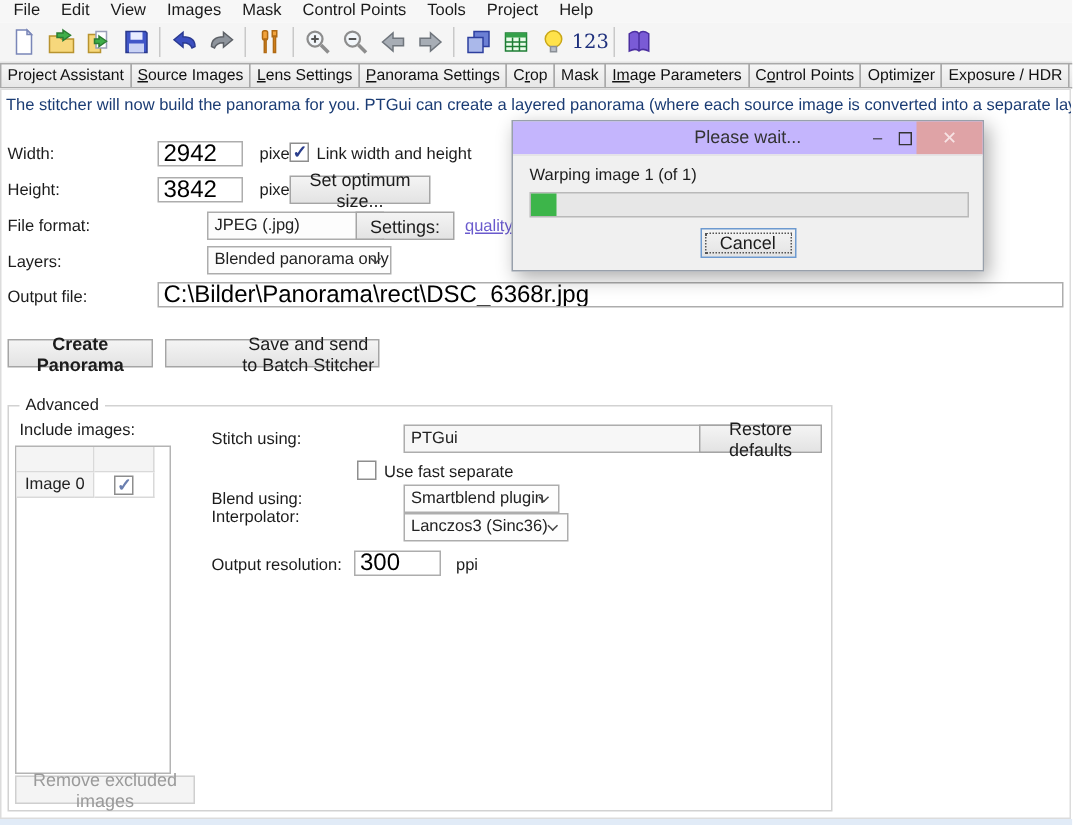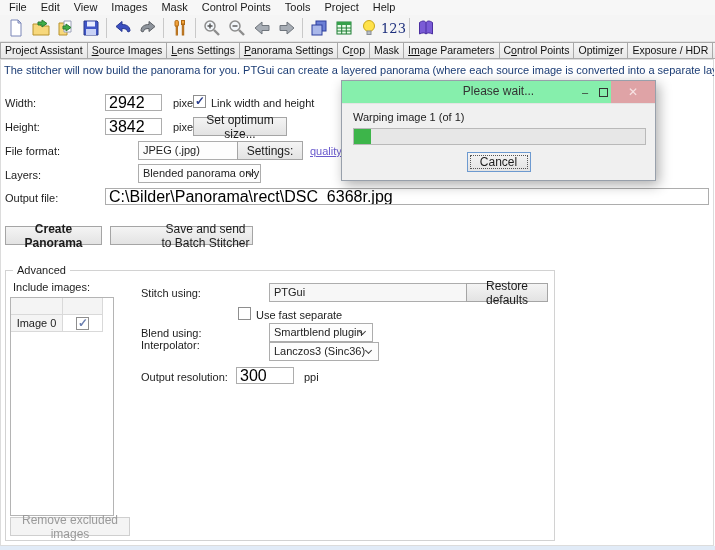--- a/index.html
+++ b/index.html
@@ -67,21 +67,21 @@
   .c1 { width:52px; } .c2 { width:40px; }
   .cb-inline { position:relative; width:13px; height:13px; border:1px solid #8e8e8e; background:#fff; }
   .cb-inline.checked::after { content:"✓"; position:absolute; left:1px; top:-2px;
                               font-size:12px; font-weight:bold; color:#6b7fb0; }
   .btn.disabled { color:#9a9a9a; background:#f4f4f4; border-color:#cfcfcf; }
 
   
   .dialog { position:absolute; left:341px; top:80px; width:315px; height:101px;
             background:#f0f0f0; border:1px solid #98a0ab;
             box-shadow:3px 4px 12px rgba(0,0,0,0.32); }
-  .dlg-title { position:absolute; left:0; top:0; width:100%; height:22px; background:#86efac; }
+  .dlg-title { position:absolute; left:0; top:0; width:100%; height:22px; background:#c4b5fd; }
   .dlg-title-text { position:absolute; left:0; right:0; top:3px; text-align:center;
                     font-size:12px; color:#333; }
   .cap-btn { position:absolute; top:0; height:22px; display:flex; align-items:center;
              justify-content:center; font-size:11px; color:#333; }
   .cap-min { right:62px; width:16px; }
   .cap-max { right:44px; width:16px; }
   .cap-close { right:0; width:44px; background:#dfa3a6; color:#f7e3e4; font-size:12px; }
   .dlg-body { position:absolute; left:0; top:22px; right:0; bottom:0; background:#f0f0f0;
               border-top:1px solid #e4e4e4; }
   .dlg-status { position:absolute; left:11px; top:7px; color:#1c1c1c; }

